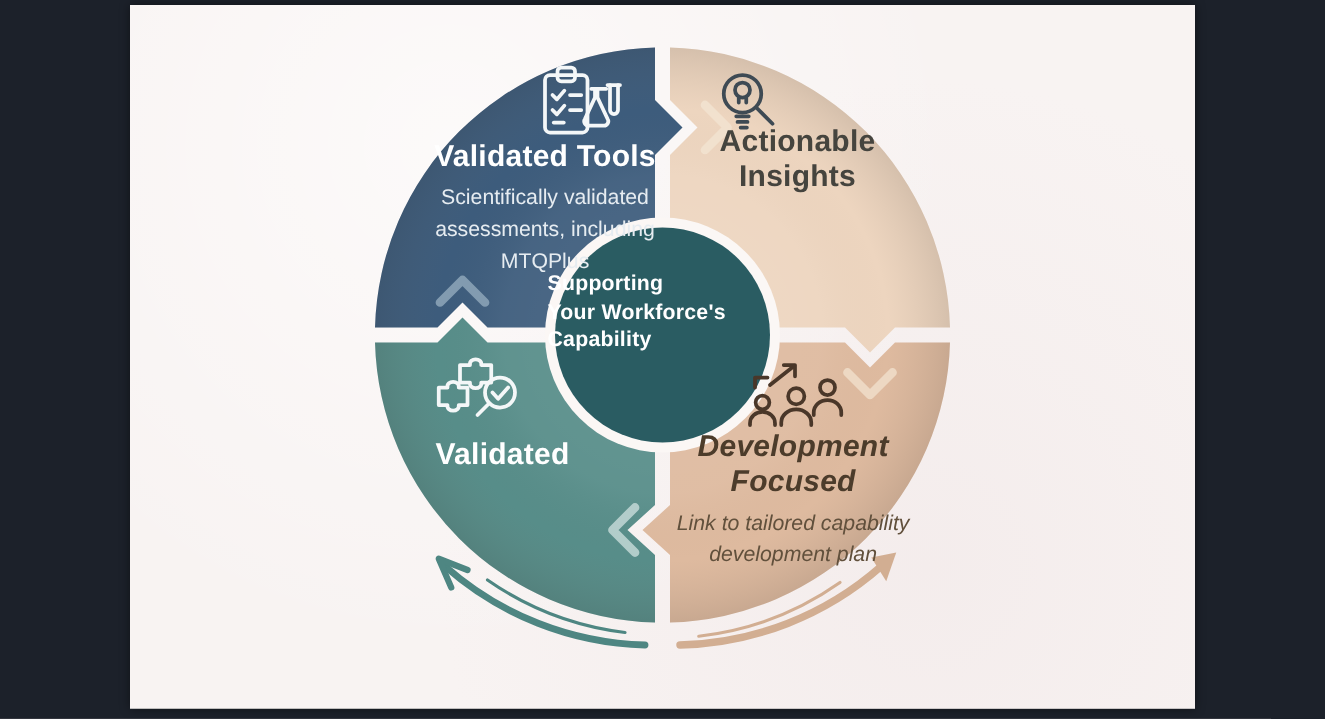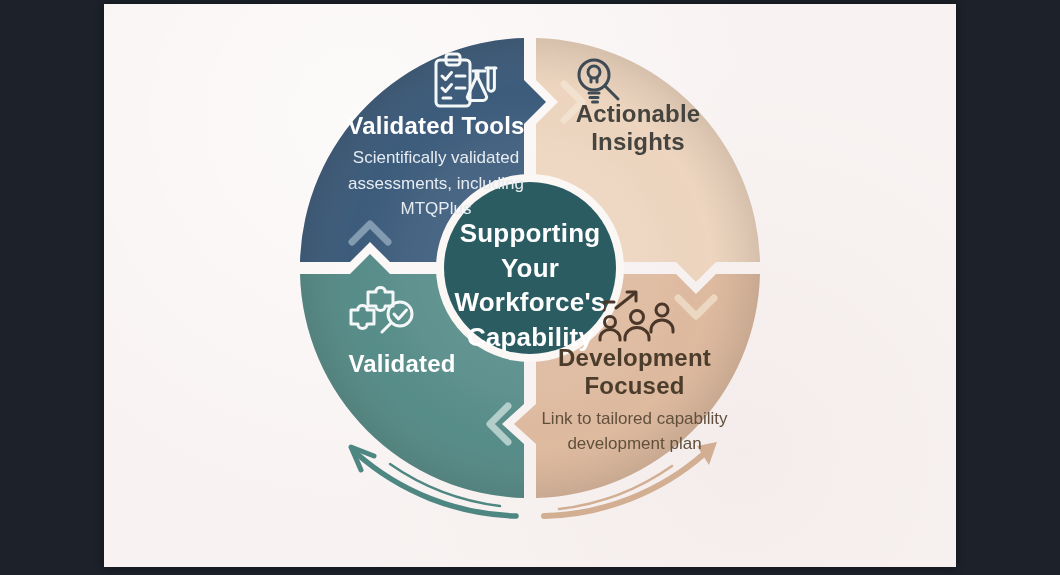--- a/index.html
+++ b/index.html
@@ -30,21 +30,21 @@
   .q-desc  { font-size:17px; line-height:1.5; margin-top:5px; white-space:pre-line; }
   .t-light { color:#ffffff; }
   .d-light { color:#e6ecf1; }
   .t-peach { color:#45443e; }
   .d-peach { color:#57544c; }
   .t-tan   { color:#4c3c2b; }
   .d-tan   { color:#61503c; }
 
   .center-text {
     position:absolute; left:334px; top:212px; width:184px;
-    text-align:center; color:#ffffff; font-size:26px; font-weight:700;
+    color:#ffffff; font-size:17px; font-weight:700;
     line-height:1.33; white-space:pre-line; letter-spacing:.2px;
   }
 </style>
 </head>
 <body>
 
 <div class="stage">
   <div class="slide">
 
     <svg class="diagram" viewBox="0 0 852 563">
@@ -150,21 +150,21 @@
     </div>
 
     <div class="qtext" style="left:424px; top:96px; width:220px;">
       <div class="q-title t-peach">Actionable Insights</div>
     </div>
 
     <div class="qtext" style="left:200px; top:346px; width:196px;">
       <div class="q-title t-light">Validated</div>
     </div>
 
-    <div class="qtext" style="left:428px; top:340px; width:205px;">
+    <div class="qtext" style="left:428px; top:340px; width:205px;font-style:italic;">
       <div class="q-title t-tan">Development
 Focused</div>
       <div class="q-desc d-tan">Link to tailored capability
 development plan</div>
     </div>
 
     <div class="center-text">Supporting
 Your Workforce's
 Capability</div>
 

